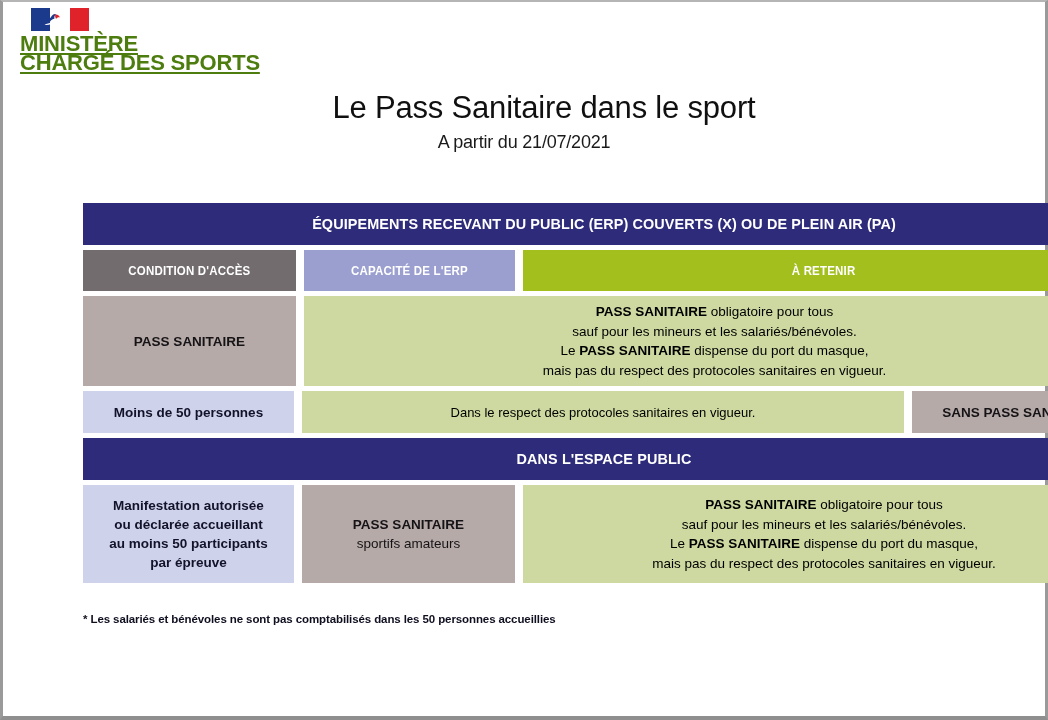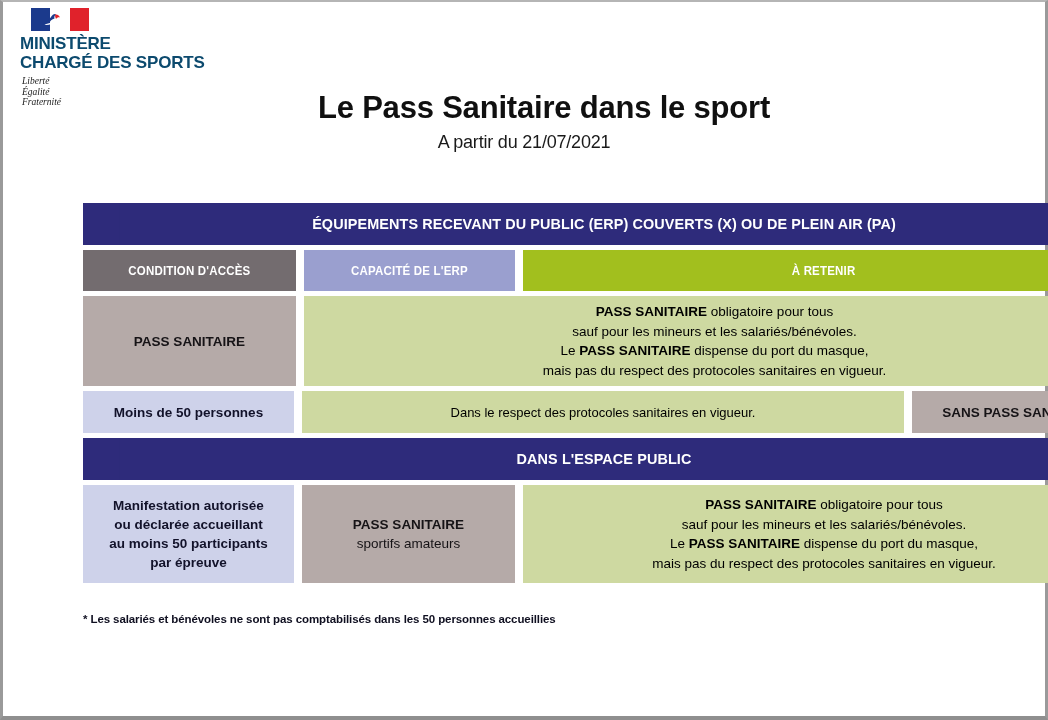--- a/index.html
+++ b/index.html
@@ -57,45 +57,46 @@
   #flag .marianne {
     position: absolute;
     left: 10px;
     top: 3px;
     width: 27px;
     height: 17px;
   }
   #ministry-name {
     font-family: "Liberation Sans", sans-serif;
     font-weight: bold;
-    font-size: 17px;
+    font-size: 22px;
     line-height: 18.5px;
     letter-spacing: -0.2px;
-    color: #0c4a6e;
+    color: #4d7c0f;
     white-space: nowrap;
+    text-decoration: underline;
   }
   #motto {
     margin-top: 4px;
     margin-left: 2px;
     font-family: "Liberation Serif", serif;
     font-style: italic;
     font-size: 9.5px;
     line-height: 10.5px;
     color: #1a1a1a;
   }
 
   
   #title {
     position: absolute;
     left: 0;
     right: 0;
     top: 88px;
     text-align: center;
     font-family: "Liberation Sans", sans-serif;
-    font-weight: bold;
+    font-weight: normal;
     font-size: 31px;
     letter-spacing: -0.2px;
     color: #101010;
     padding-left: 40px;
   }
   #subtitle {
     position: absolute;
     left: 0;
     right: 0;
     top: 130px;
@@ -218,25 +219,20 @@
       <svg class="marianne" viewBox="0 0 27 17">
         <path d="M3 13 C6 11, 8 9, 10 6 C11.5 3.5, 13 2.5, 15 3 C13.5 4.5, 13 6, 13.5 7.5 C11 8, 9 10, 7.5 13 Z" fill="#1b3a8c"></path>
         <path d="M14 3.5 C16.5 3, 18.5 4.5, 19 6.5 C17.5 6, 16 6.5, 15 8 C14.2 6.5, 14 5, 14 3.5 Z" fill="#e0222b"></path>
         <path d="M3.5 13.5 C7 12.5, 10.5 11.5, 14 11 C12.5 12.5, 9 13.8, 5 14 Z" fill="#ffffff"></path>
       </svg>
     </div>
     <div id="ministry-name">
       <div>MINISTÈRE</div>
       <div>CHARGÉ DES SPORTS</div>
     </div>
-    <div id="motto">
-      <div>Liberté</div>
-      <div>Égalité</div>
-      <div>Fraternité</div>
-    </div>
   </div>
 
   <div id="title">Le Pass Sanitaire dans le sport</div>
   <div id="subtitle">A partir du 21/07/2021</div>
 
   <div id="table-area">
 
     <div class="banner-wrap">
       <div class="banner">ÉQUIPEMENTS RECEVANT DU PUBLIC (ERP) COUVERTS (X) OU DE PLEIN AIR (PA)</div>
     </div>

